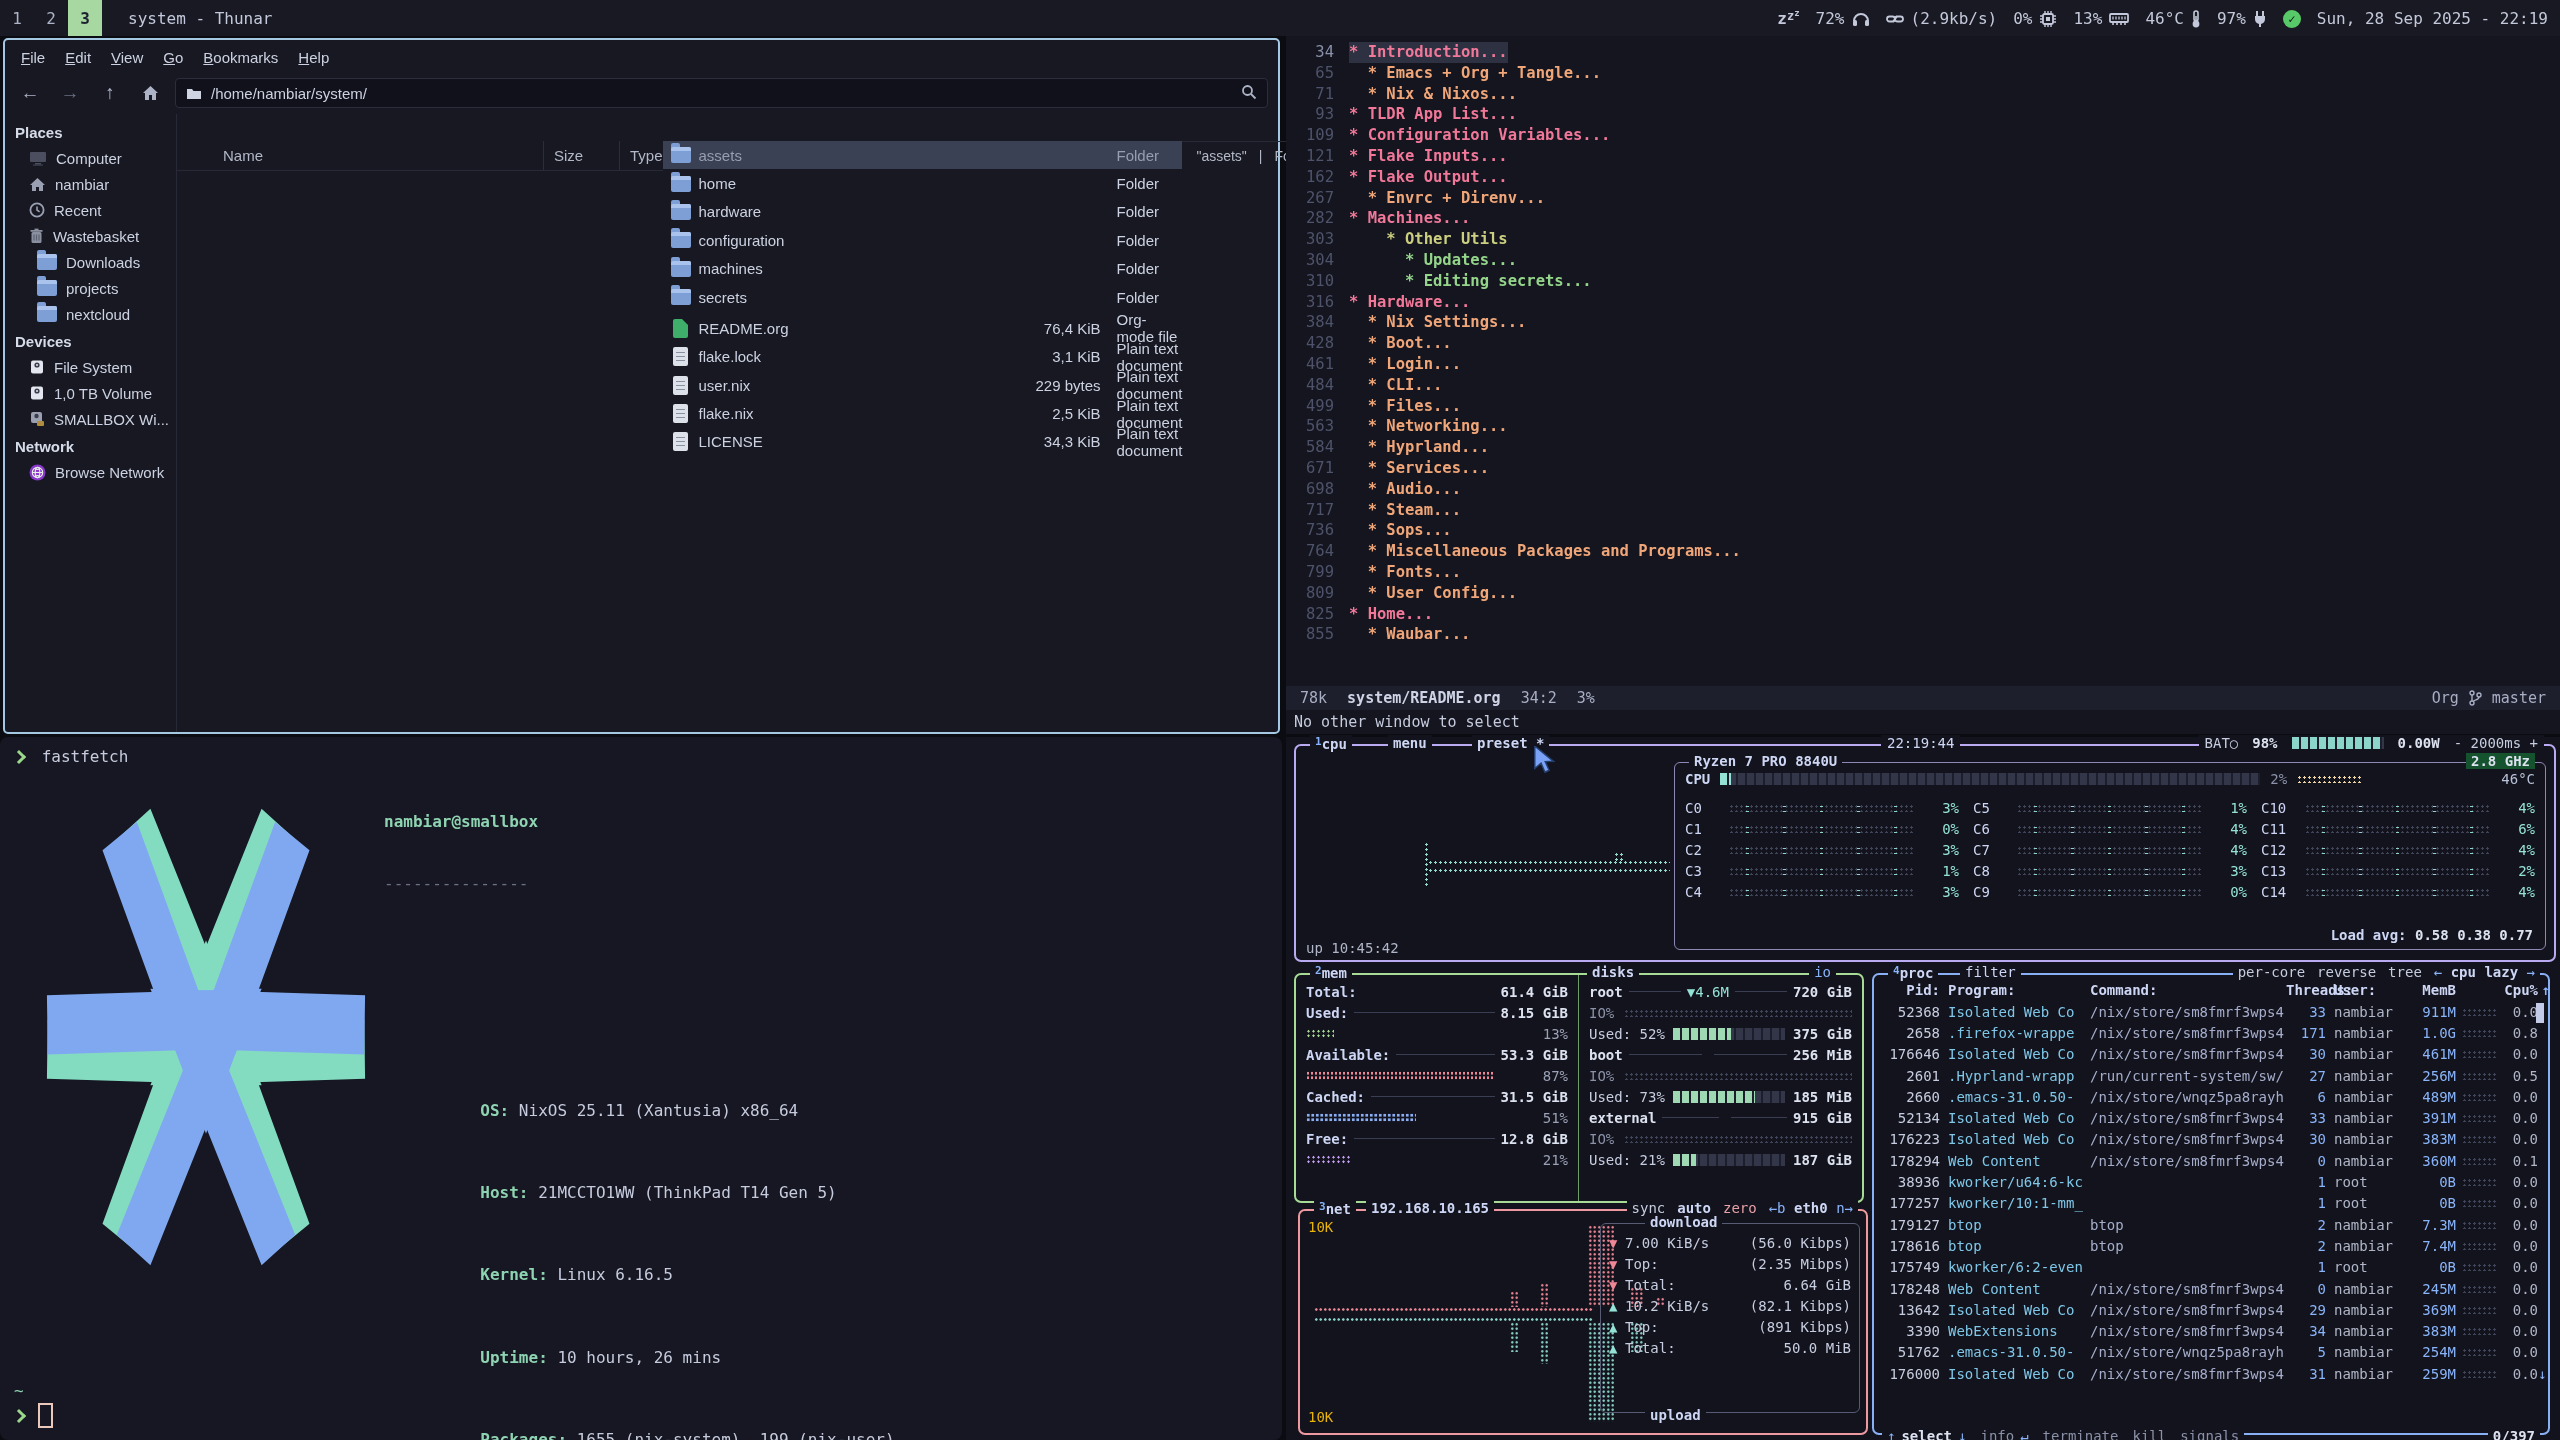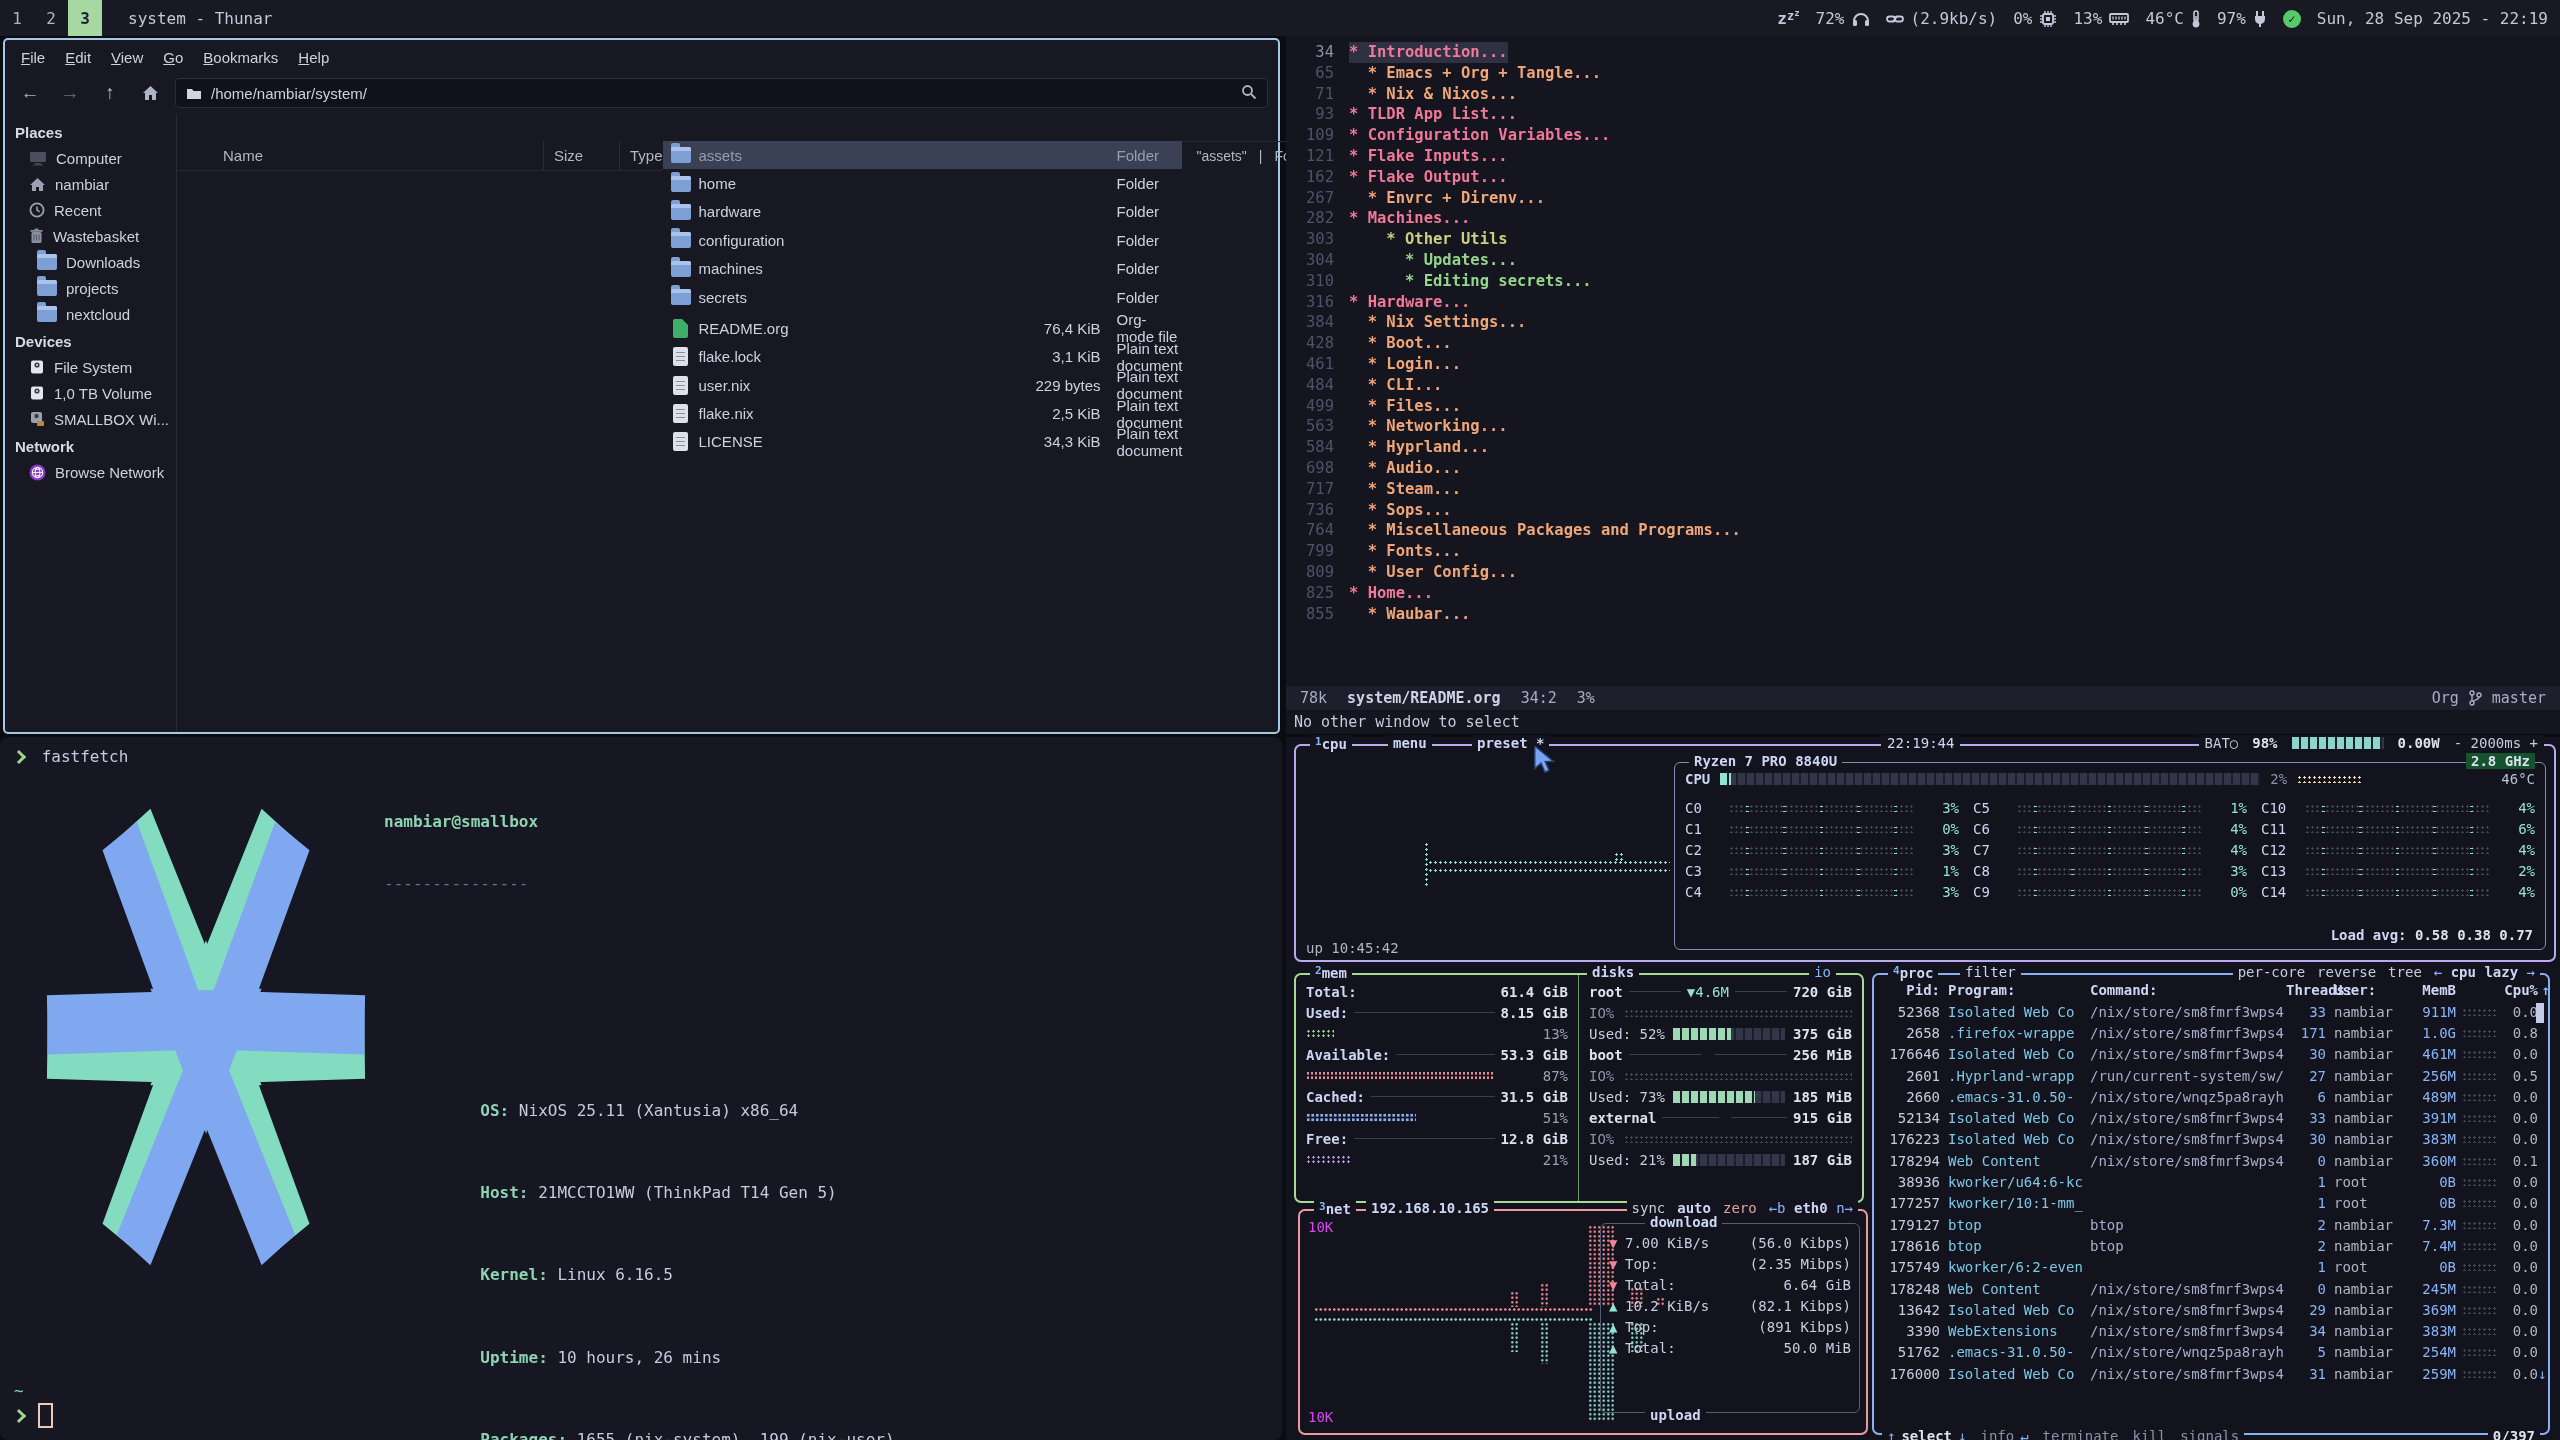--- a/index.html
+++ b/index.html
@@ -155,21 +155,21 @@
   .drow{height:21px;display:flex;align-items:center;}
   .dname{font-weight:bold;color:#dde2f0;}
   .dmid{color:#94e2d5;}
   .dsize{margin-left:auto;font-weight:bold;color:#dde2f0;}
   .dused .meter{flex:1;margin:0 8px;}
   #disks-lab{left:8px;} #io-lab{left:auto;right:26px;color:#89b4fa;font-weight:normal;}
 
   
   #p-net{left:12px;top:472px;width:570px;height:226px;border-color:#ee99a0;}
   #net-btns{position:absolute;top:-11px;right:8px;background:#12131c;padding:0 5px;display:flex;gap:12px;}
-  .axis{position:absolute;left:8px;color:#d946ef;}
+  .axis{position:absolute;left:8px;color:#eab308;}
   #dlbox{position:absolute;left:300px;top:12px;width:258px;height:188px;border:1px solid #575b74;border-radius:6px;}
   #dlbox .plab{top:-10px;left:44px;font-weight:bold;}
   #dlbox .blab{left:44px;font-weight:bold;color:#cdd6f4;}
   .nrow{height:21px;display:flex;align-items:center;padding:0 8px;}
   .nrow .arr{width:16px;} .nrow .rv{margin-left:auto;}
   .arr.dn{color:#ed8796;} .arr.up{color:#94e2d5;}
   #net-graph .spike{position:absolute;width:8px;}
   .pink{background:radial-gradient(#ed8796 1.2px,transparent 1.3px);background-size:4.5px 4.5px;}
   .tealp{background:radial-gradient(#8bd5ca 1.2px,transparent 1.3px);background-size:4.5px 4.5px;}
 
@@ -587,20 +587,24 @@
       <div class="oline">
         <span class="oln">563</span>
         <span class="otxt" data-lvl="2">  * Networking...</span>
       </div>
 
       <div class="oline">
         <span class="oln">584</span>
         <span class="otxt" data-lvl="2">  * Hyprland...</span>
       </div>
 
+      <div class="oline">
+        <span class="oln">671</span>
+        <span class="otxt" data-lvl="2">  * Services...</span>
+      </div>
 
       <div class="oline">
         <span class="oln">698</span>
         <span class="otxt" data-lvl="2">  * Audio...</span>
       </div>
 
       <div class="oline">
         <span class="oln">717</span>
         <span class="otxt" data-lvl="2">  * Steam...</span>
       </div>

